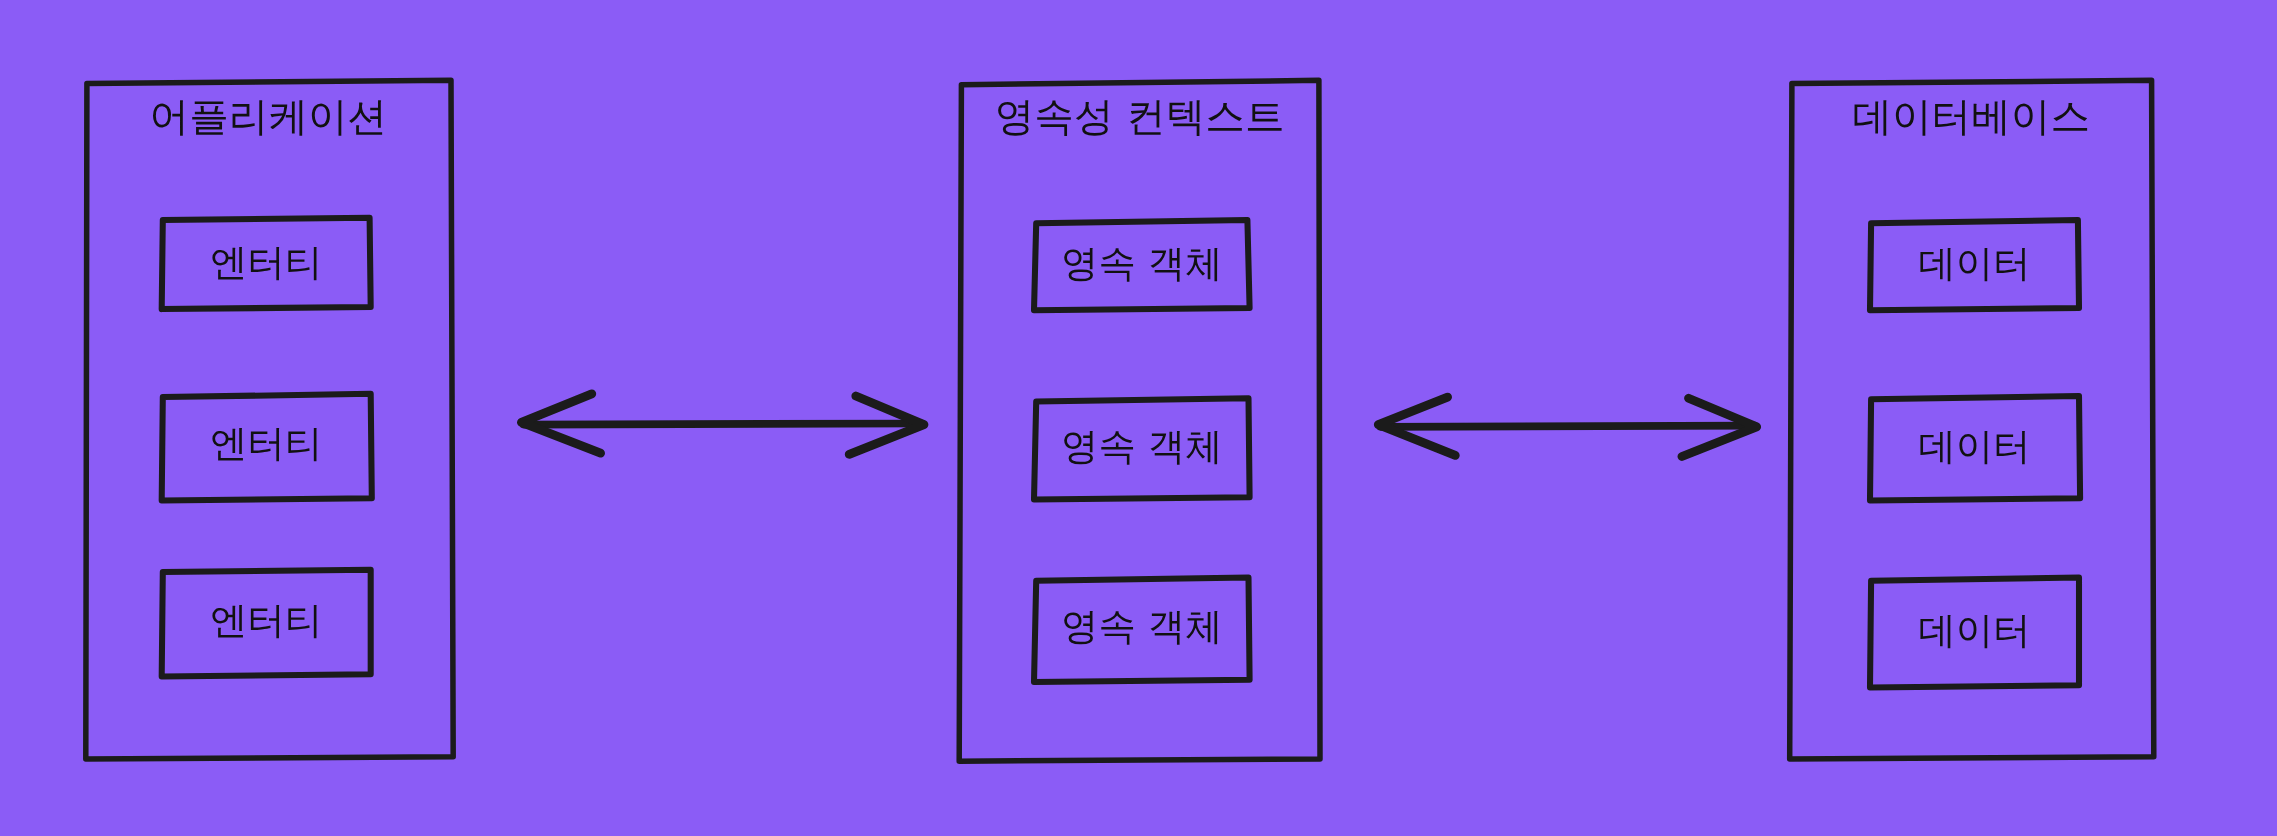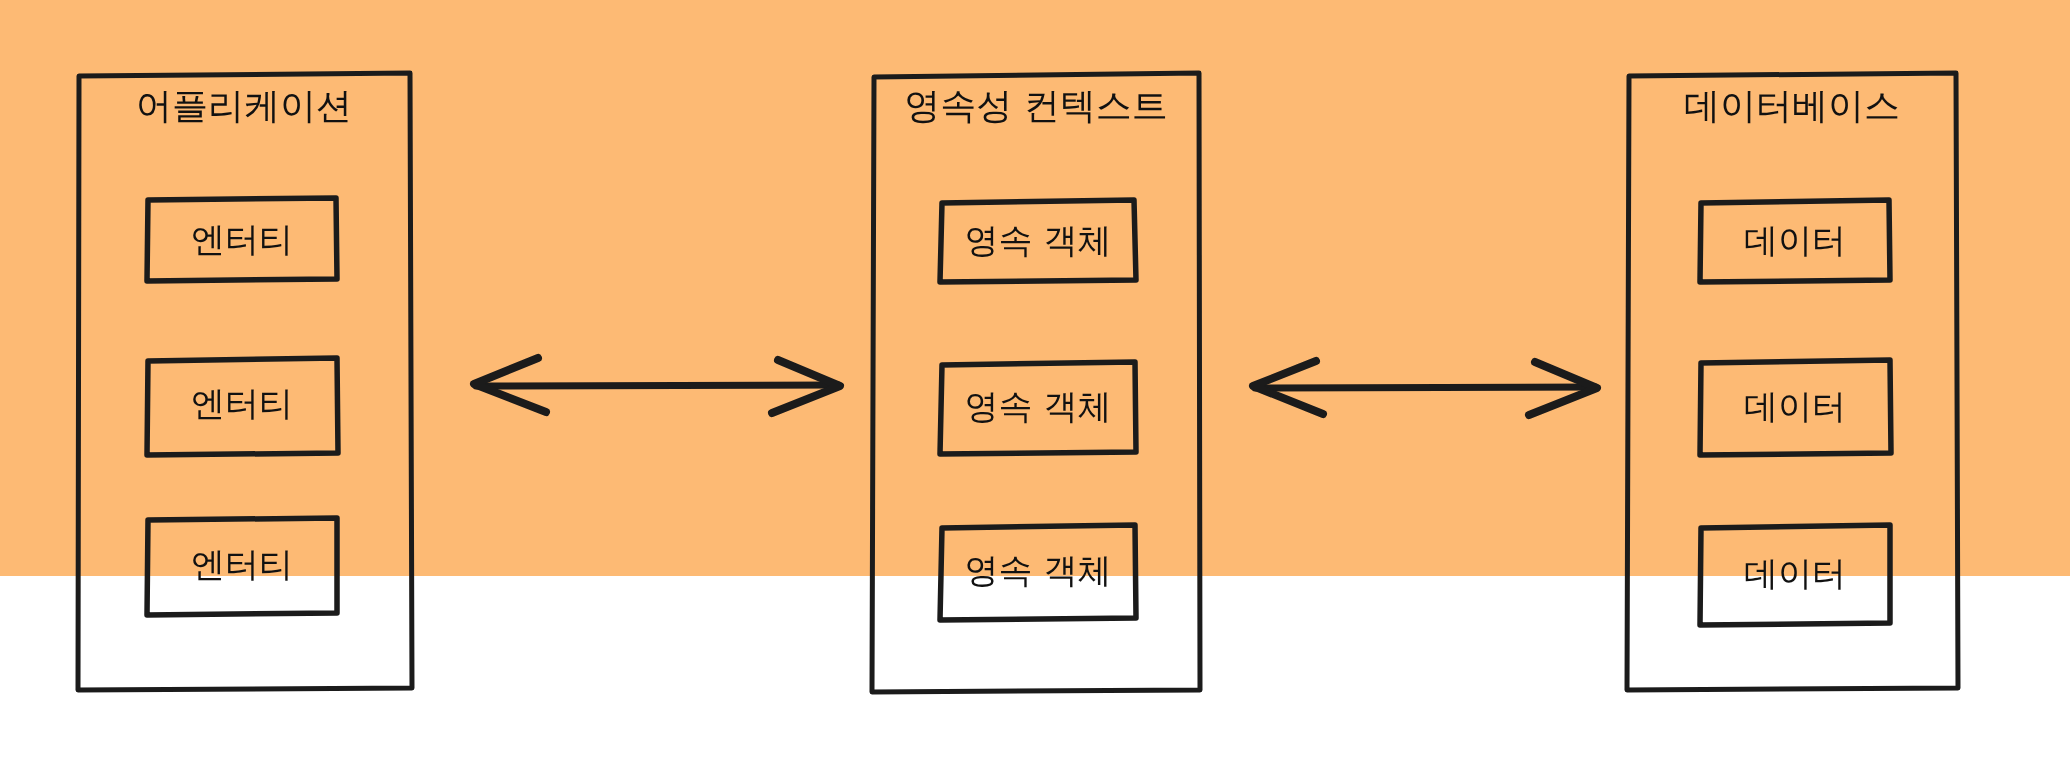--- a/index.html
+++ b/index.html
@@ -9,22 +9,22 @@
   }
   body {
     width: 2070px;
     height: 760px;
     overflow: hidden;
     font-family: "DejaVu Sans", "Liberation Sans", sans-serif;
   }
   #diagram-root {
     position: relative;
     width: 2070px;
-    height: 576px;
-    background: #fdba74;
+    height: 760px;
+    background: #8b5cf6;
   }
   svg#diagram-canvas {
     position: absolute;
     top: 0;
     left: 0;
     width: 2070px;
     height: 760px;
   }
   .sketch-stroke {
     fill: none;

